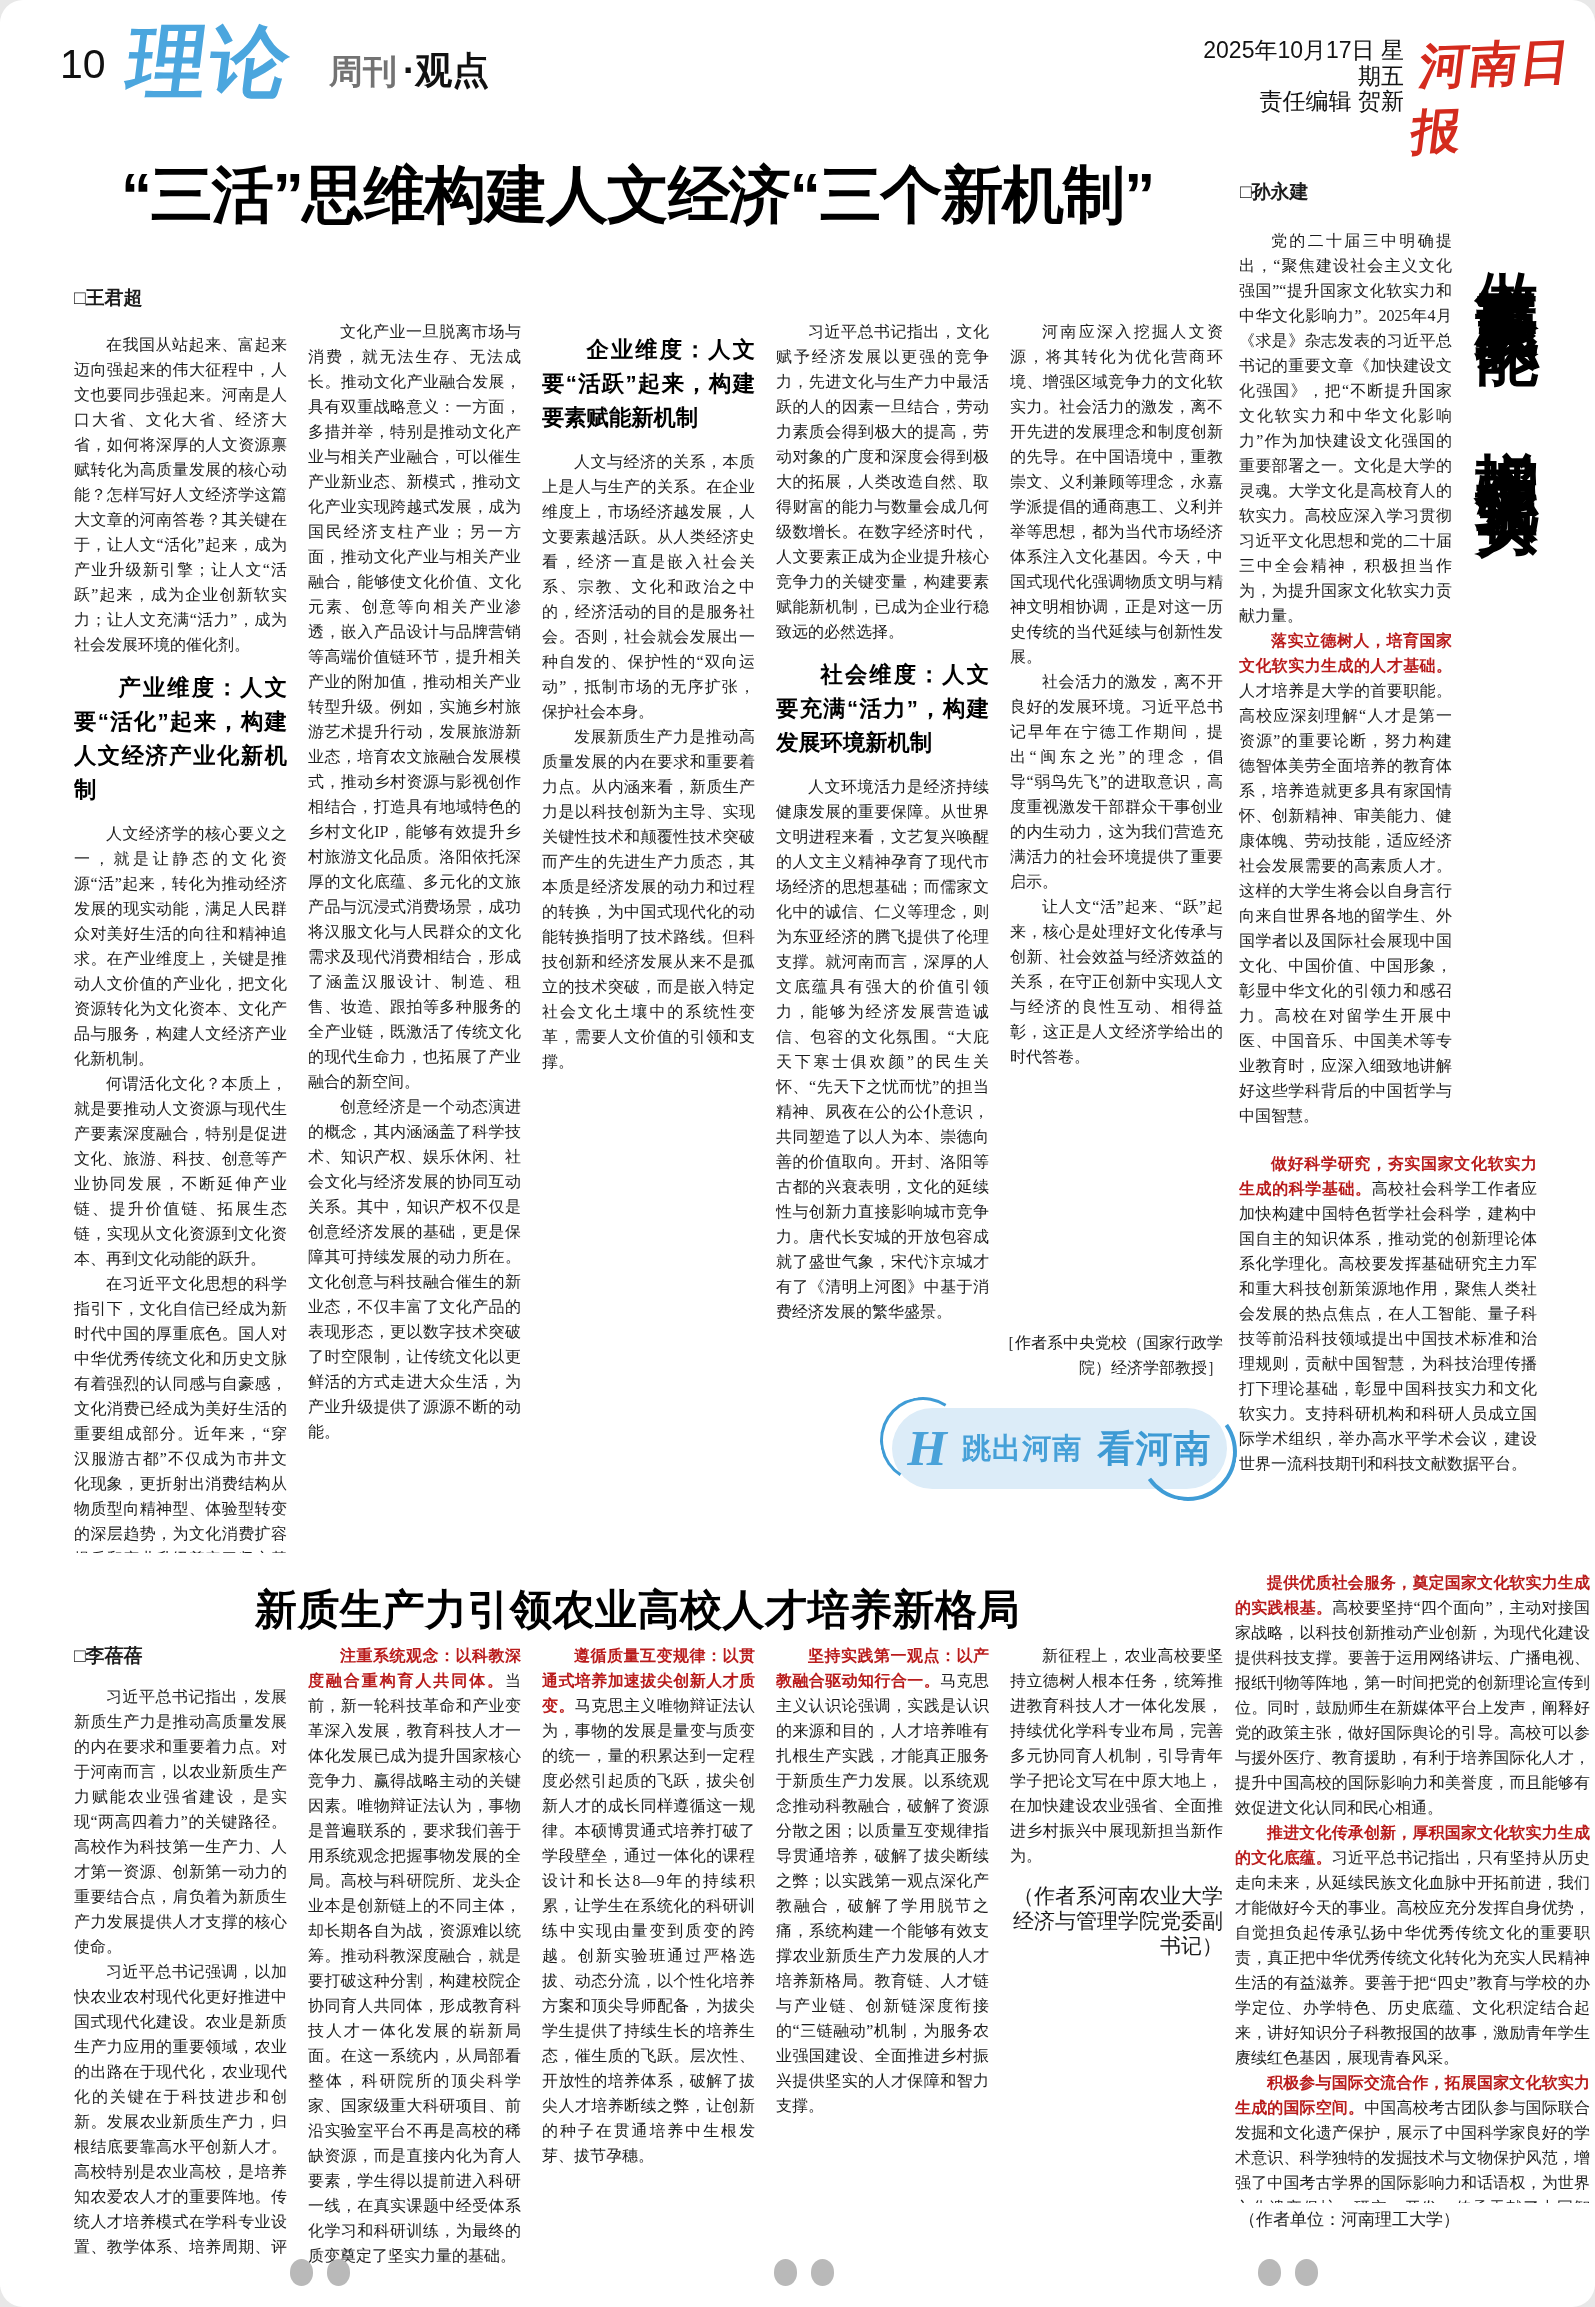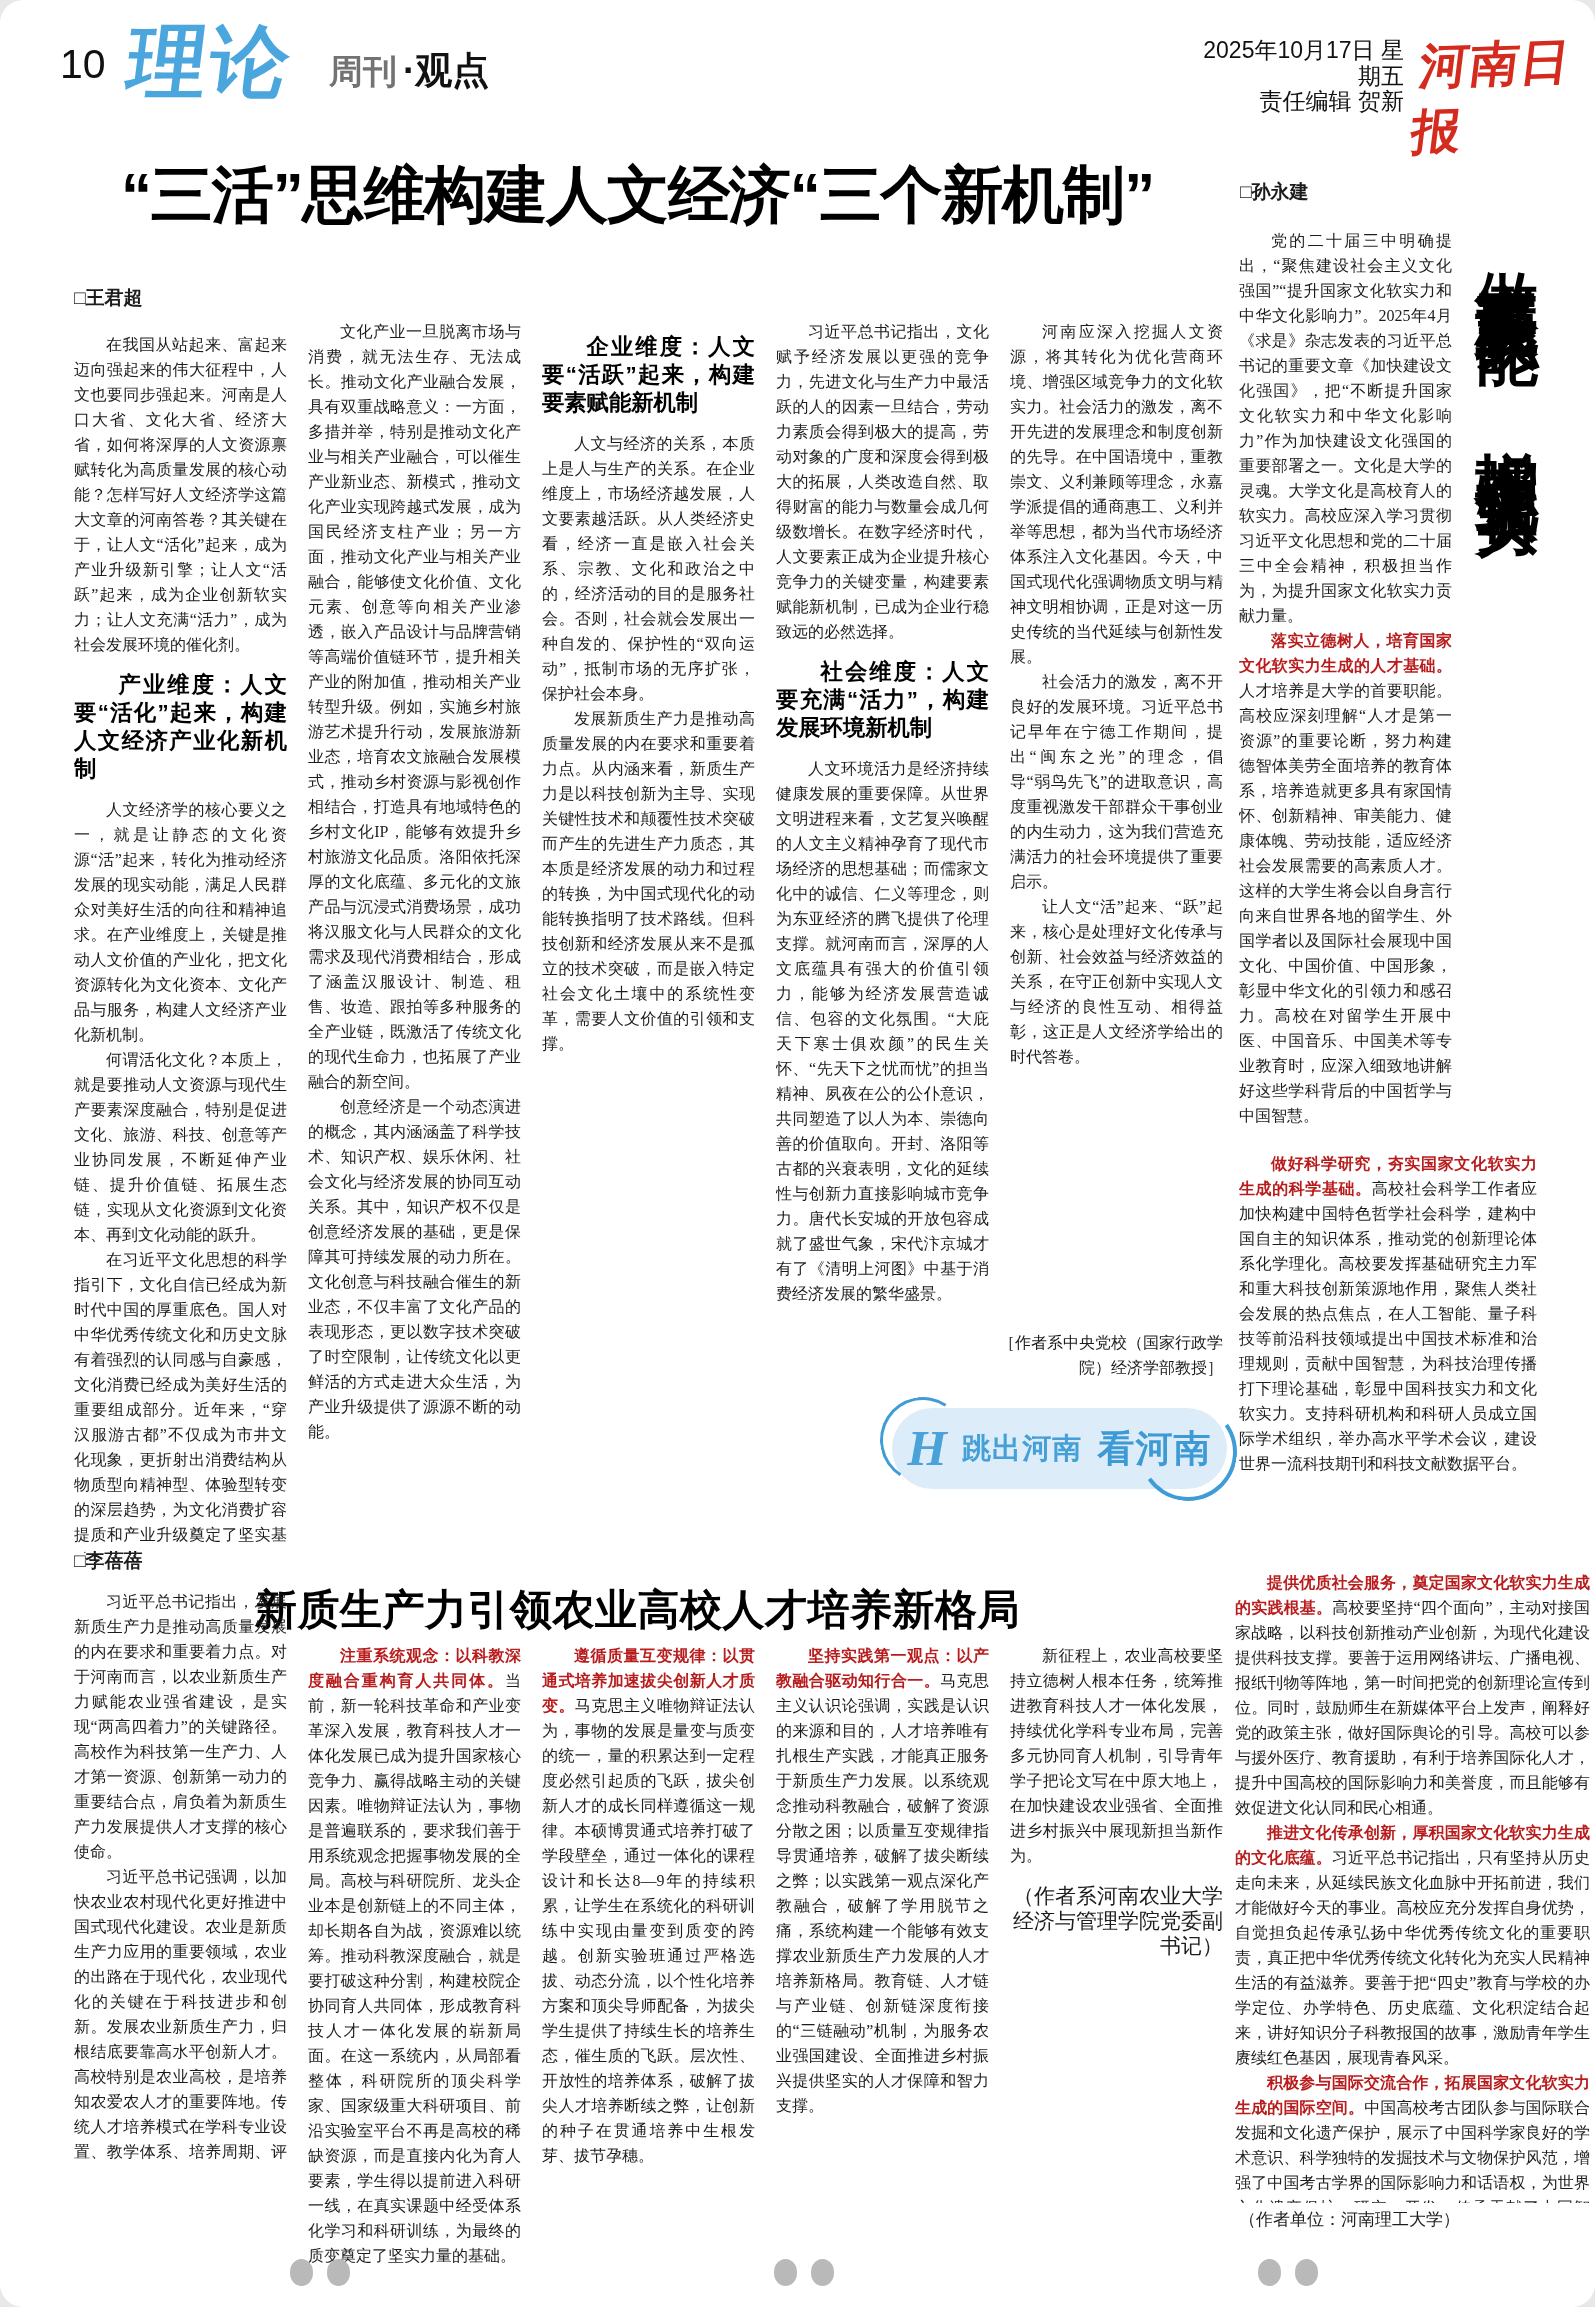--- a/index.html
+++ b/index.html
@@ -23,21 +23,21 @@
   
   .a1-headline{position:absolute;left:74px;top:153px;width:1127px;text-align:center;
         font-family:"Liberation Sans",sans-serif;font-weight:900;font-size:62px;
         letter-spacing:-1.1px;color:#000;white-space:nowrap;}
   .col{position:absolute;width:213px;overflow:hidden;text-align:justify;
         font-size:16px;line-height:25px;}
   .byline{font-family:"Liberation Sans",sans-serif;font-weight:700;font-size:19px;
         margin:0 0 22.3px 0;text-indent:0;}
   .para{margin:0;text-indent:2em;}
   .sec-head{font-family:"Liberation Sans",sans-serif;font-weight:700;font-size:22.3px;
-        line-height:28px;text-indent:2em;margin:14px 0;text-align:justify;color:#000;}
+        line-height:34px;text-indent:2em;margin:14px 0;text-align:justify;color:#000;}
   .lead{font-family:"Liberation Sans",sans-serif;font-weight:700;color:#b91c1c;}
   .a1-attr{position:absolute;left:989px;top:1330px;width:234px;text-align:right;
         font-size:16px;line-height:25px;}
   
   .banner{position:absolute;left:892px;top:1408px;width:335px;height:81px;
         background:#dcecf8;border-radius:531px;}
   .banner-arc-l{position:absolute;left:-11.7px;top:-10.6px;width:80px;height:80px;
         border:3.7px solid #3f9cd6;border-radius:50%;
         border-right-color:transparent;border-bottom-color:transparent;transform:rotate(-12deg);}
   .banner-arc-r{position:absolute;right:-9.6px;bottom:-11.7px;width:90px;height:90px;
@@ -154,21 +154,21 @@
 
   <div class="a2-part3">
     <p class="para"><b class="lead">提供优质社会服务，奠定国家文化软实力生成的实践根基。</b><span>高校要坚持“四个面向”，主动对接国家战略，以科技创新推动产业创新，为现代化建设提供科技支撑。要善于运用网络讲坛、广播电视、报纸刊物等阵地，第一时间把党的创新理论宣传到位。同时，鼓励师生在新媒体平台上发声，阐释好党的政策主张，做好国际舆论的引导。高校可以参与援外医疗、教育援助，有利于培养国际化人才，提升中国高校的国际影响力和美誉度，而且能够有效促进文化认同和民心相通。</span></p>
     <p class="para"><b class="lead">推进文化传承创新，厚积国家文化软实力生成的文化底蕴。</b><span>习近平总书记指出，只有坚持从历史走向未来，从延续民族文化血脉中开拓前进，我们才能做好今天的事业。高校应充分发挥自身优势，自觉担负起传承弘扬中华优秀传统文化的重要职责，真正把中华优秀传统文化转化为充实人民精神生活的有益滋养。要善于把“四史”教育与学校的办学定位、办学特色、历史底蕴、文化积淀结合起来，讲好知识分子科教报国的故事，激励青年学生赓续红色基因，展现青春风采。</span></p>
     <p class="para"><b class="lead">积极参与国际交流合作，拓展国家文化软实力生成的国际空间。</b><span>中国高校考古团队参与国际联合发掘和文化遗产保护，展示了中国科学家良好的学术意识、科学独特的发掘技术与文物保护风范，增强了中国考古学界的国际影响力和话语权，为世界文化遗产保护、研究、开发、传承贡献了中国智慧。高校学者要秉持和而不同、以和为贵、守中致和等理念，广泛参与世界文明对话，践行全球文明倡议，推动中华文明与世界其他文明交流交融。</span></p>
   </div>
   <div class="a2-attr">（作者单位：河南理工大学）</div>
 
   <div class="a3-headline">新质生产力引领农业高校人才培养新格局</div>
 
-  <div class="col" style="left:74px;top:1548px;height:620px;">
+  <div class="col" style="left:74px;top:1643px;height:620px;">
     <p class="byline" style="margin-bottom:16px;">□李蓓蓓</p>
     <p class="para">习近平总书记指出，发展新质生产力是推动高质量发展的内在要求和重要着力点。对于河南而言，以农业新质生产力赋能农业强省建设，是实现“两高四着力”的关键路径。高校作为科技第一生产力、人才第一资源、创新第一动力的重要结合点，肩负着为新质生产力发展提供人才支撑的核心使命。</p>
     <p class="para">习近平总书记强调，以加快农业农村现代化更好推进中国式现代化建设。农业是新质生产力应用的重要领域，农业的出路在于现代化，农业现代化的关键在于科技进步和创新。发展农业新质生产力，归根结底要靠高水平创新人才。高校特别是农业高校，是培养知农爱农人才的重要阵地。传统人才培养模式在学科专业设置、教学体系、培养周期、评价机制等方面，已难以完全适应新质生产力发展对人才的需求。面对新形势新任务，农业高校亟须遵循教育规律、科技创新规律和人才成长规律，系统重塑人才培养理念、模式与机制，加快构建新质生产力引领下的人才培养新格局，为农业强省建设提供有力的人才支撑。</p>
   </div>
   <div class="col" style="left:308px;top:1643px;height:620px;">
     <p class="para"><b class="lead">注重系统观念：以科教深度融合重构育人共同体。</b><span>当前，新一轮科技革命和产业变革深入发展，教育科技人才一体化发展已成为提升国家核心竞争力、赢得战略主动的关键因素。唯物辩证法认为，事物是普遍联系的，要求我们善于用系统观念把握事物发展的全局。高校与科研院所、龙头企业本是创新链上的不同主体，却长期各自为战，资源难以统筹。推动科教深度融合，就是要打破这种分割，构建校院企协同育人共同体，形成教育科技人才一体化发展的崭新局面。在这一系统内，从局部看整体，科研院所的顶尖科学家、国家级重大科研项目、前沿实验室平台不再是高校的稀缺资源，而是直接内化为育人要素，学生得以提前进入科研一线，在真实课题中经受体系化学习和科研训练，为最终的质变奠定了坚实力量的基础。</span></p>
   </div>
   <div class="col" style="left:542px;top:1643px;height:620px;">
     <p class="para"><b class="lead">遵循质量互变规律：以贯通式培养加速拔尖创新人才质变。</b><span>马克思主义唯物辩证法认为，事物的发展是量变与质变的统一，量的积累达到一定程度必然引起质的飞跃，拔尖创新人才的成长同样遵循这一规律。本硕博贯通式培养打破了学段壁垒，通过一体化的课程设计和长达8—9年的持续积累，让学生在系统化的科研训练中实现由量变到质变的跨越。创新实验班通过严格选拔、动态分流，以个性化培养方案和顶尖导师配备，为拔尖学生提供了持续生长的培养生态，催生质的飞跃。层次性、开放性的培养体系，破解了拔尖人才培养断续之弊，让创新的种子在贯通培养中生根发芽、拔节孕穗。</span></p>
   </div>

